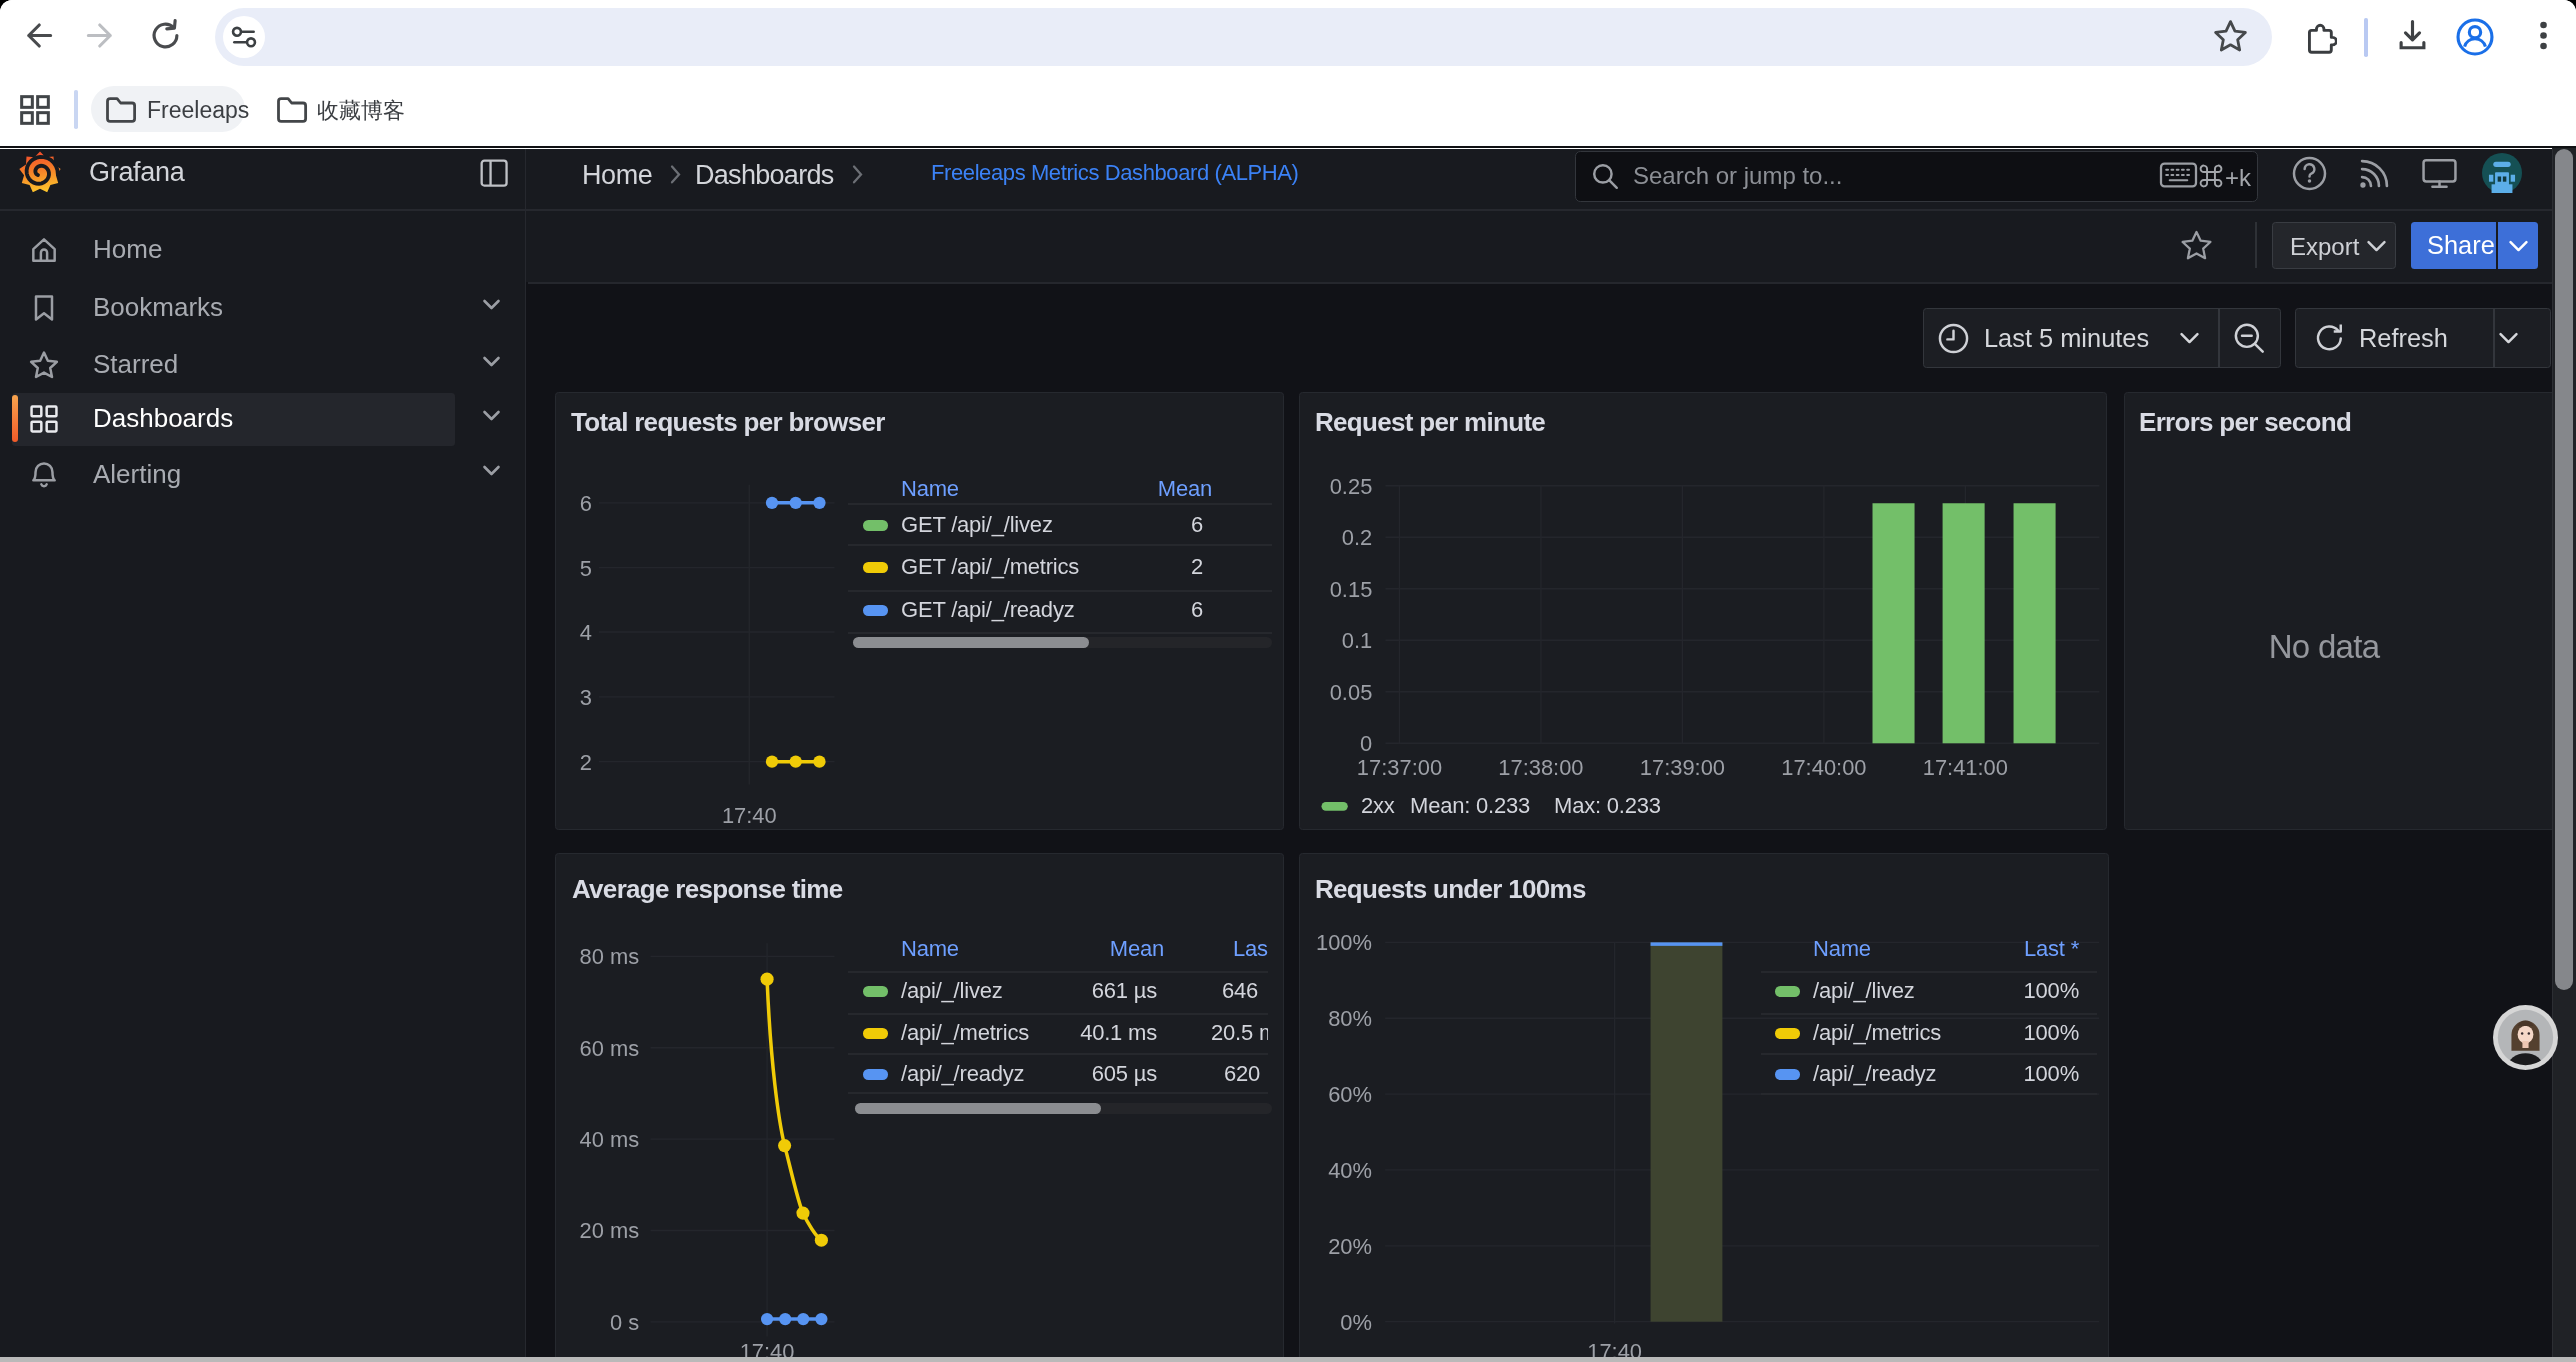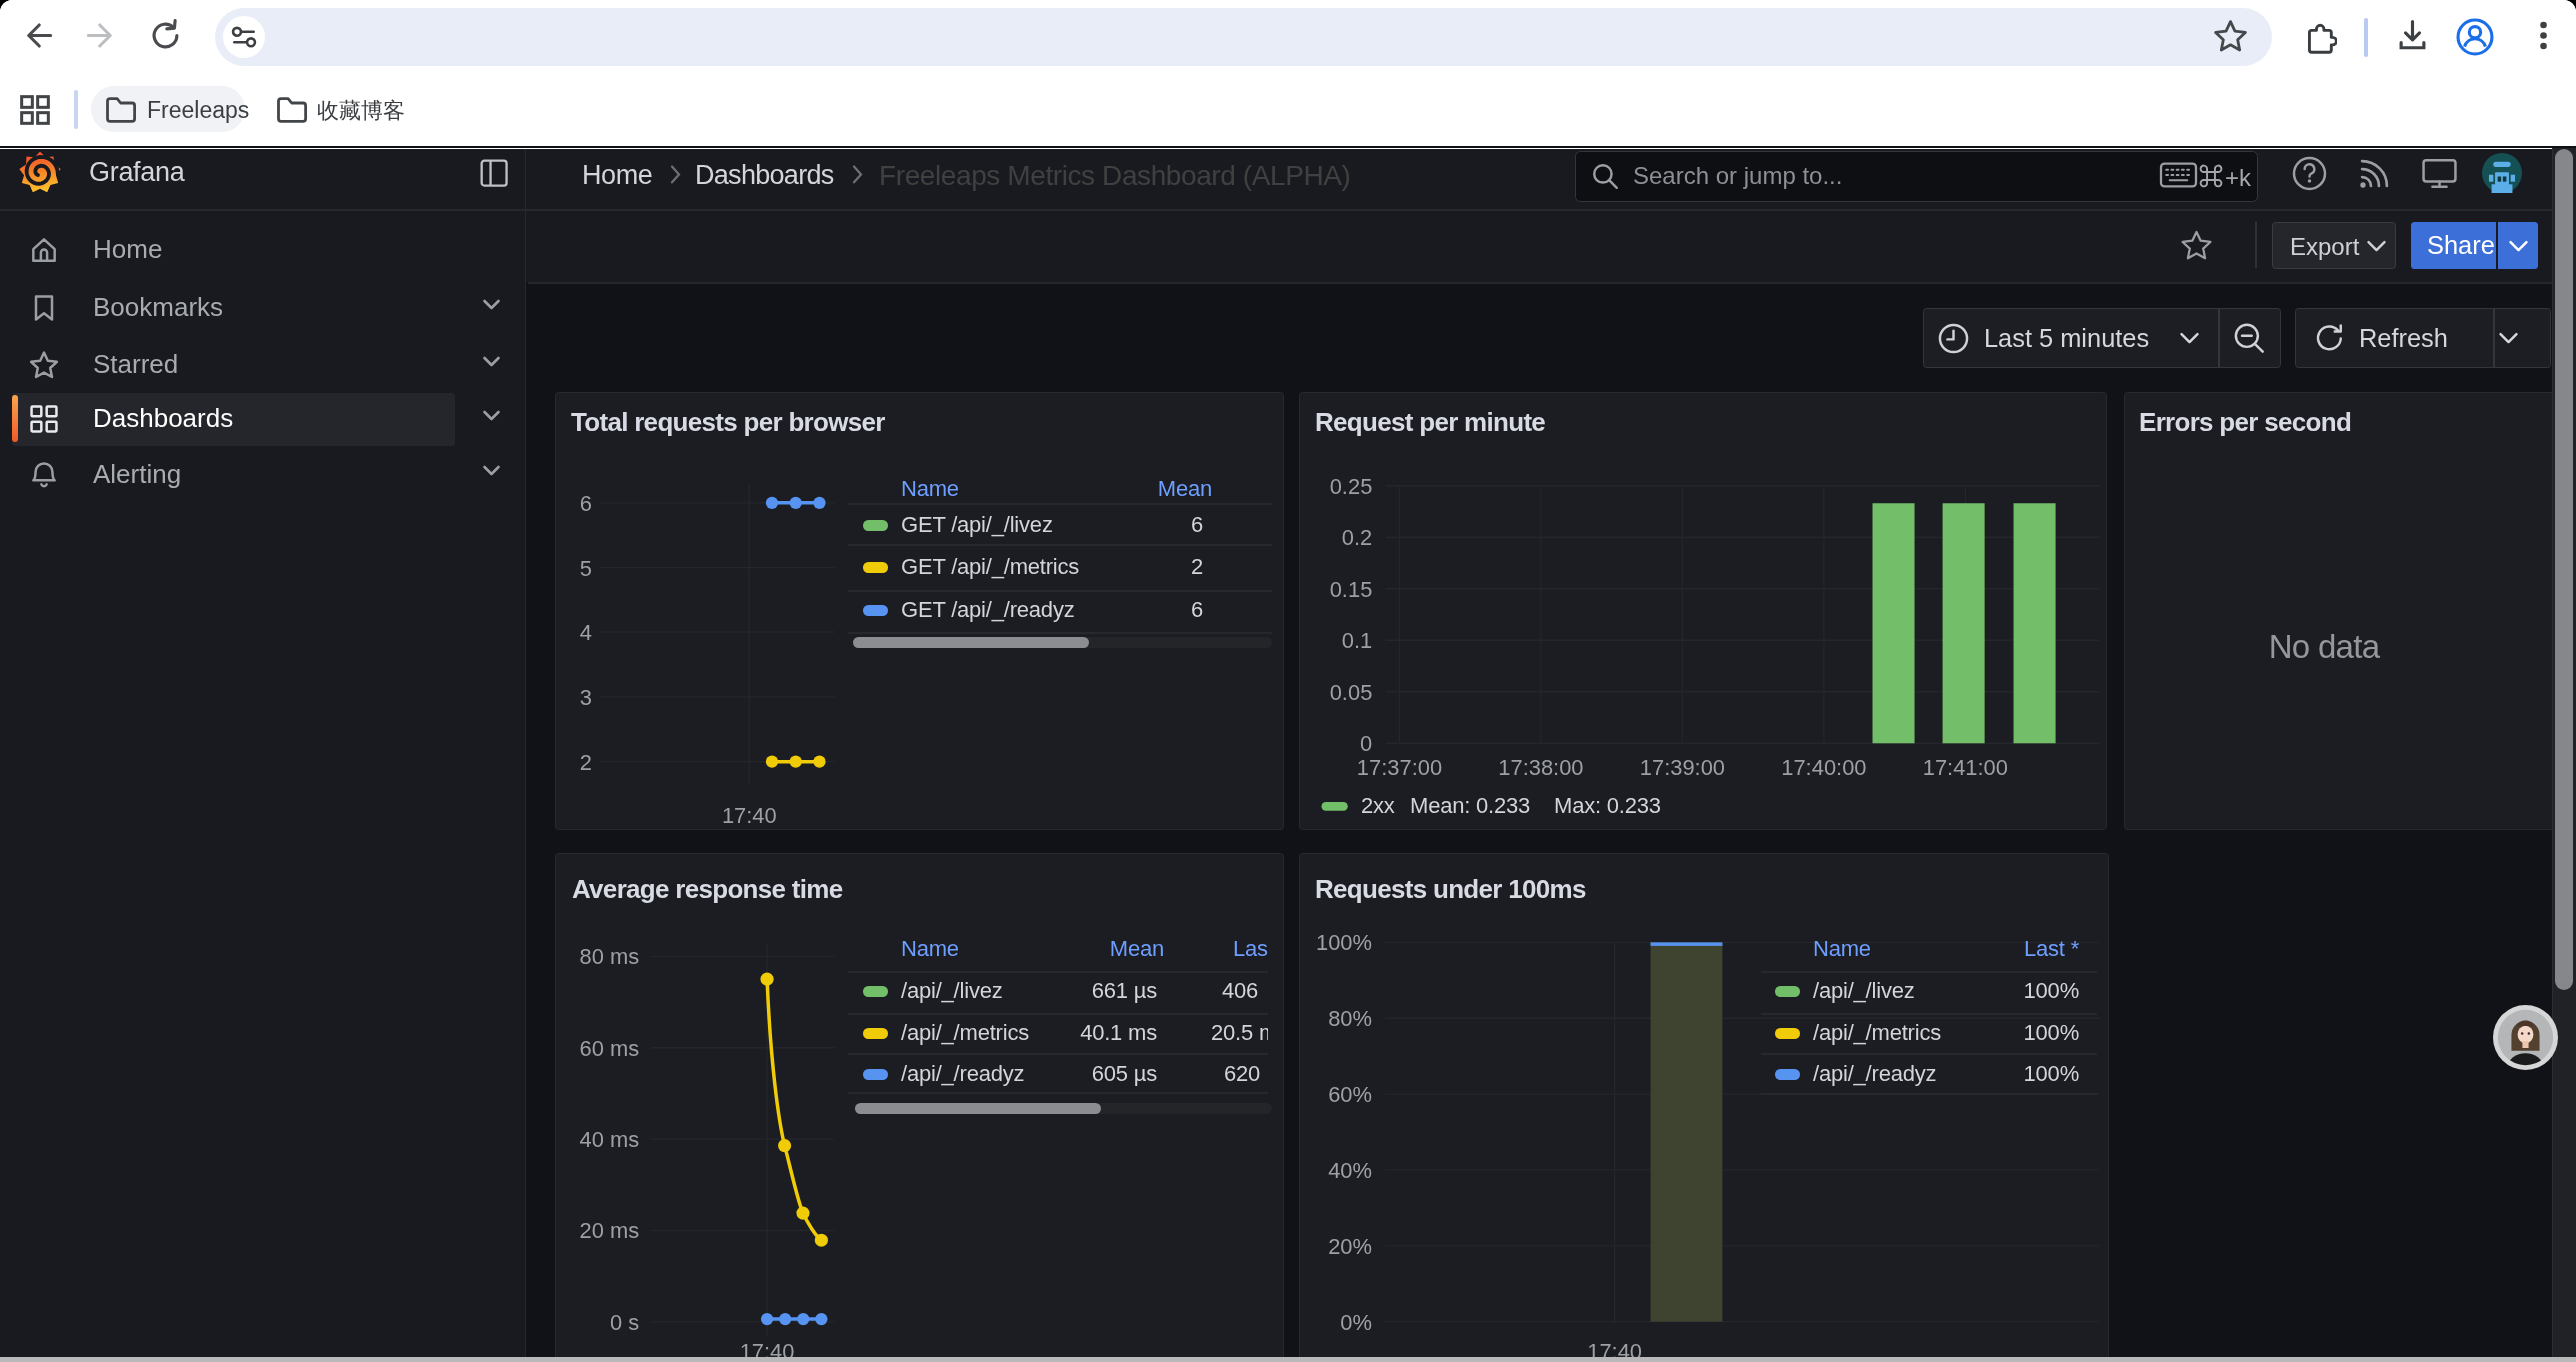--- a/index.html
+++ b/index.html
@@ -149,21 +149,21 @@
     </svg>
 <div class="a hborder" style="left:526px;top:209px;width:2050px;height:1.8px"></div>
 <div class="a" style="left:582px;top:160px;font-size:27px;letter-spacing:-0.4px;color:#d3d5da;white-space:nowrap">Home</div>
 <svg class="a" style="left:665px;top:163px" width="21" height="24.6" viewBox="0 0 24 28">
       <path d="M8 4 L16 13 L8 22" fill="none" stroke="#6c6f75" stroke-width="2.6" stroke-linecap="round"></path>
     </svg>
 <div class="a" style="left:695px;top:160px;font-size:27px;letter-spacing:-0.7px;color:#d3d5da;white-space:nowrap">Dashboards</div>
 <svg class="a" style="left:847px;top:163px" width="21" height="24.6" viewBox="0 0 24 28">
       <path d="M8 4 L16 13 L8 22" fill="none" stroke="#6c6f75" stroke-width="2.6" stroke-linecap="round"></path>
     </svg>
-<div class="a" style="left:879px;top:160px;font-size:28px;letter-spacing:-0.4px;color:#404040;white-space:nowrap">Freeleaps Metrics Dashboard (ALPHA)</div>
+<div class="a" style="left:931px;top:160px;font-size:22px;letter-spacing:-0.4px;color:#3b82f6;white-space:nowrap">Freeleaps Metrics Dashboard (ALPHA)</div>
 <div class="a" style="left:1575px;top:151px;width:683px;height:51px;background:#0e0f13;border:1.8px solid #33363c;border-radius:5.3px"></div>
 <svg class="a" style="left:1589px;top:160px" width="33" height="33" viewBox="0 0 38 38">
       <circle cx="16" cy="16" r="10" fill="none" stroke="#9b9ea4" stroke-width="2.8"></circle>
       <path d="M23.5 23.5 L32 32" stroke="#9b9ea4" stroke-width="2.8" stroke-linecap="round"></path>
     </svg>
 <div class="a" style="left:1633px;top:162px;font-size:24px;color:#8c8f95">Search or jump to...</div>
 <svg class="a" style="left:2159px;top:161px" width="39" height="28" viewBox="0 0 44 32">
       <rect x="2" y="3" width="40" height="26" rx="4" fill="none" stroke="#9b9ea4" stroke-width="2.6"></rect>
       <path d="M8 10 h2 M14 10 h2 M20 10 h2 M26 10 h2 M32 10 h2 M8 16 h2 M14 16 h2 M20 16 h2 M26 16 h2 M32 16 h2 M12 22 h20" stroke="#9b9ea4" stroke-width="2.4" stroke-linecap="round"></path>
     </svg>
@@ -366,21 +366,21 @@
 <div class="a legrow" style="left:901px;top:1020px">/api/_/metrics</div>
 <div class="a legrow" style="left:1157px;top:1020px;width:0">
       <span style="position:absolute;right:0;white-space:nowrap">40.1 ms</span>
     </div>
 <div class="a pill" style="left:863px;top:1069px;background:#5794f2"></div>
 <div class="a legrow" style="left:901px;top:1061px">/api/_/readyz</div>
 <div class="a legrow" style="left:1157px;top:1061px;width:0">
       <span style="position:absolute;right:0;white-space:nowrap">605 µs</span>
     </div>
 <div class="a leghead" style="left:1233px;top:936px;width:35px;overflow:hidden">Last *</div>
-<div class="a legrow" style="left:1222px;top:978px">406</div>
+<div class="a legrow" style="left:1222px;top:978px">646</div>
 <div class="a legrow" style="left:1211px;top:1020px;width:57px;overflow:hidden">20.5 ms</div>
 <div class="a legrow" style="left:1224px;top:1061px">620</div>
 <div class="a" style="left:855px;top:1103px;width:417px;height:11.4px;background:#242529;border-radius:6.1px"></div>
 <div class="a" style="left:855px;top:1103px;width:246px;height:11.4px;background:#8b8d91;border-radius:6.1px"></div>
 <div class="a panel" style="left:1299px;top:853px;width:810px;height:509px"></div>
 <div class="a ptitle" style="left:1315px;top:876px">Requests under 100ms</div>
 <svg class="a" style="left:1299px;top:853px" width="810" height="509" viewBox="0 0 924 581">
       <path d="M98 102.0 H913" stroke="#24262c" stroke-width="1.5"></path>
       <text x="83" y="111.0" font-size="25" fill="#9da0a7" text-anchor="end">100%</text>
       <path d="M98 188.6 H913" stroke="#24262c" stroke-width="1.5"></path>

